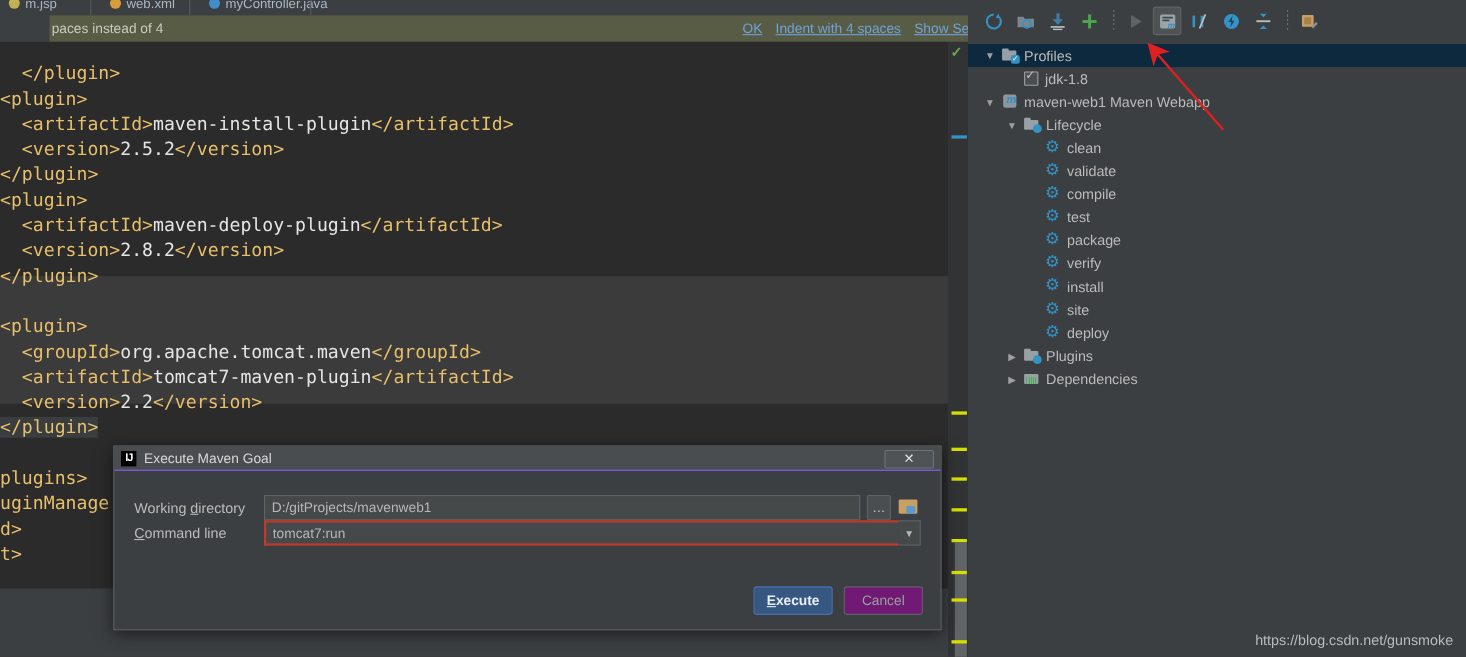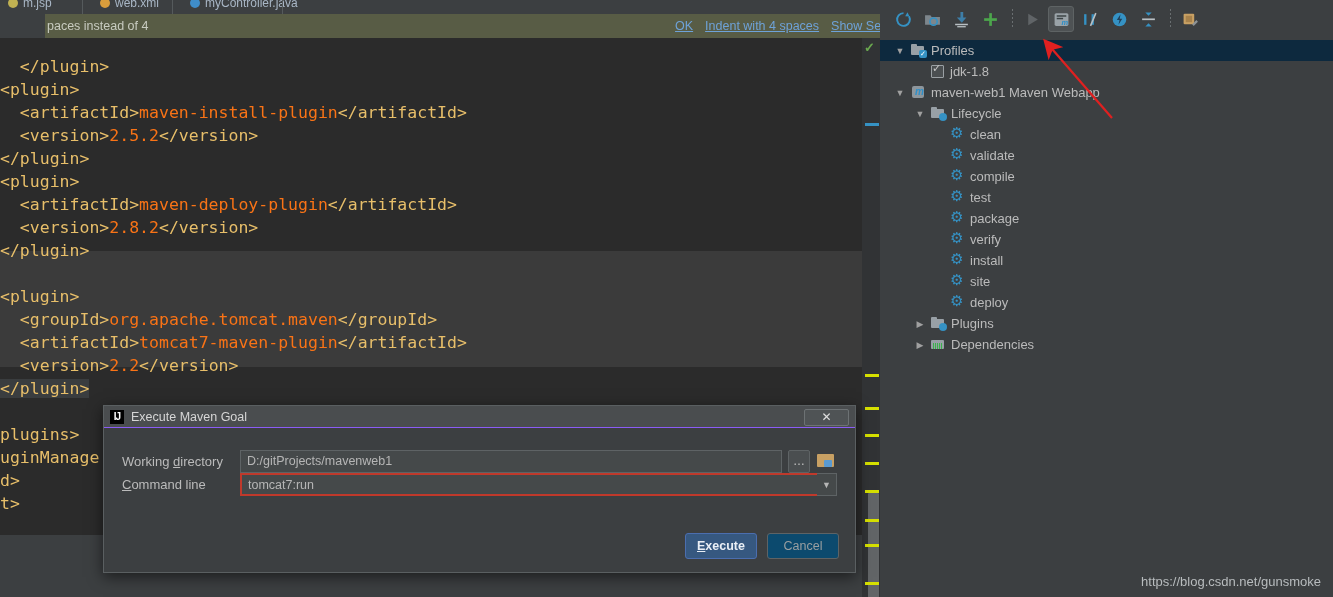--- a/index.html
+++ b/index.html
@@ -47,21 +47,21 @@
   }
   .code {
     position: absolute; left: 0; top: -6px;
     font-family: "DejaVu Sans Mono", monospace;
     font-size: 16.5px; line-height: 23px;
     white-space: pre;
     color: #a9b7c6;
   }
   .code .ln { display: block; height: 23px; }
   .tg { color: #e8bf6a; }
-  .tx { color: #f97316; }
+  .tx { color: #e5e5e5; }
   .tail-hl { background: #3a3d3f; }
 
   
   .codeband {
     position: absolute; left: 0; width: 862px; background: #3b3b3b;
   }
 
   
   .markers {
     position: absolute; left: 862px; top: 38px; width: 18px; height: 559px;
@@ -217,21 +217,21 @@
   }
   .btn {
     min-width: 72px; height: 26px; border-radius: 3px; font-size: 12.5px;
     display: flex; align-items: center; justify-content: center; cursor: pointer;
   }
   .btn.primary {
     background: #365880; border: 1px solid #4b6eaf; color: #e9eef5; font-weight: bold;
   }
   .btn.primary u { text-decoration: underline; }
   .btn.secondary {
-    background: #0c4a6e; border: 1px solid #5e6365; color: #9a9fa1;
+    background: #701a75; border: 1px solid #5e6365; color: #9a9fa1;
   }
 
   
   .watermark {
     position: absolute; right: 12px; bottom: 8px;
     font-size: 13px; color: #b8bcbe;
   }
 </style>
 </head>
 <body>

